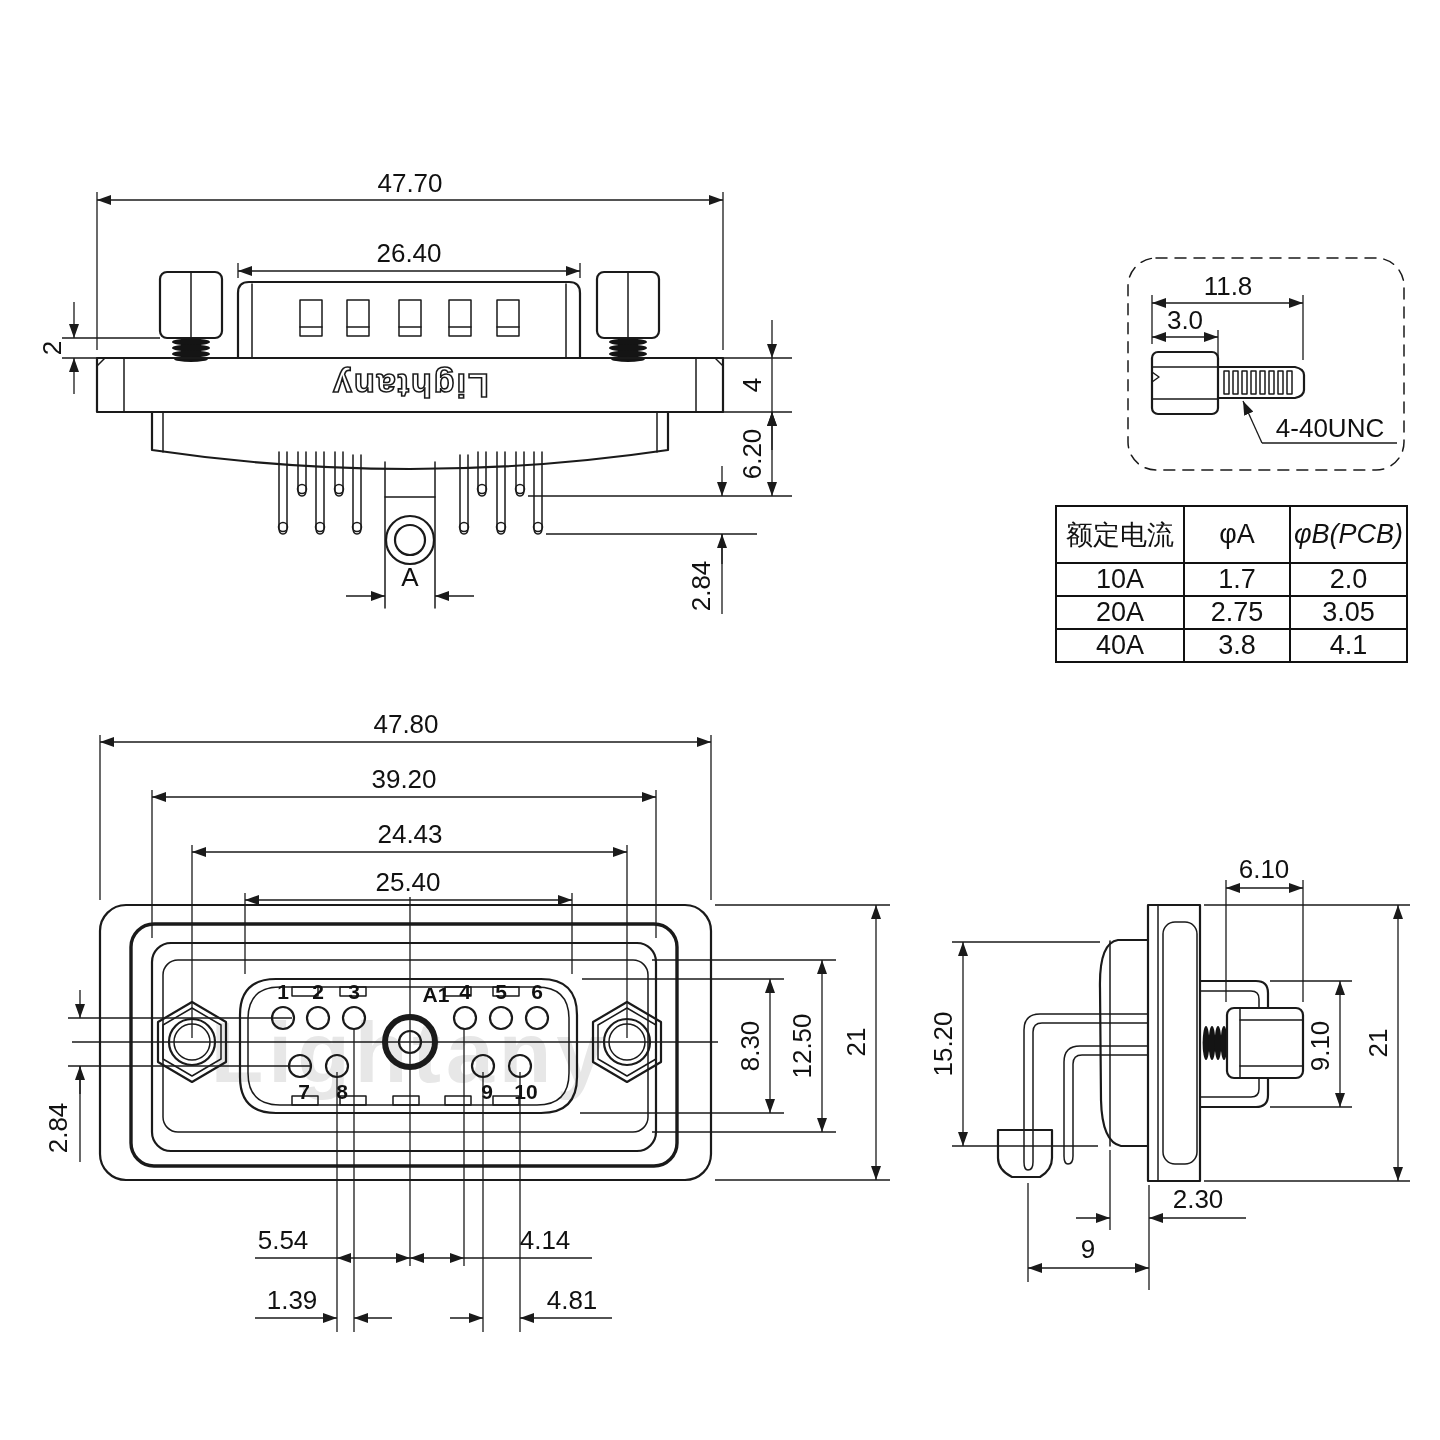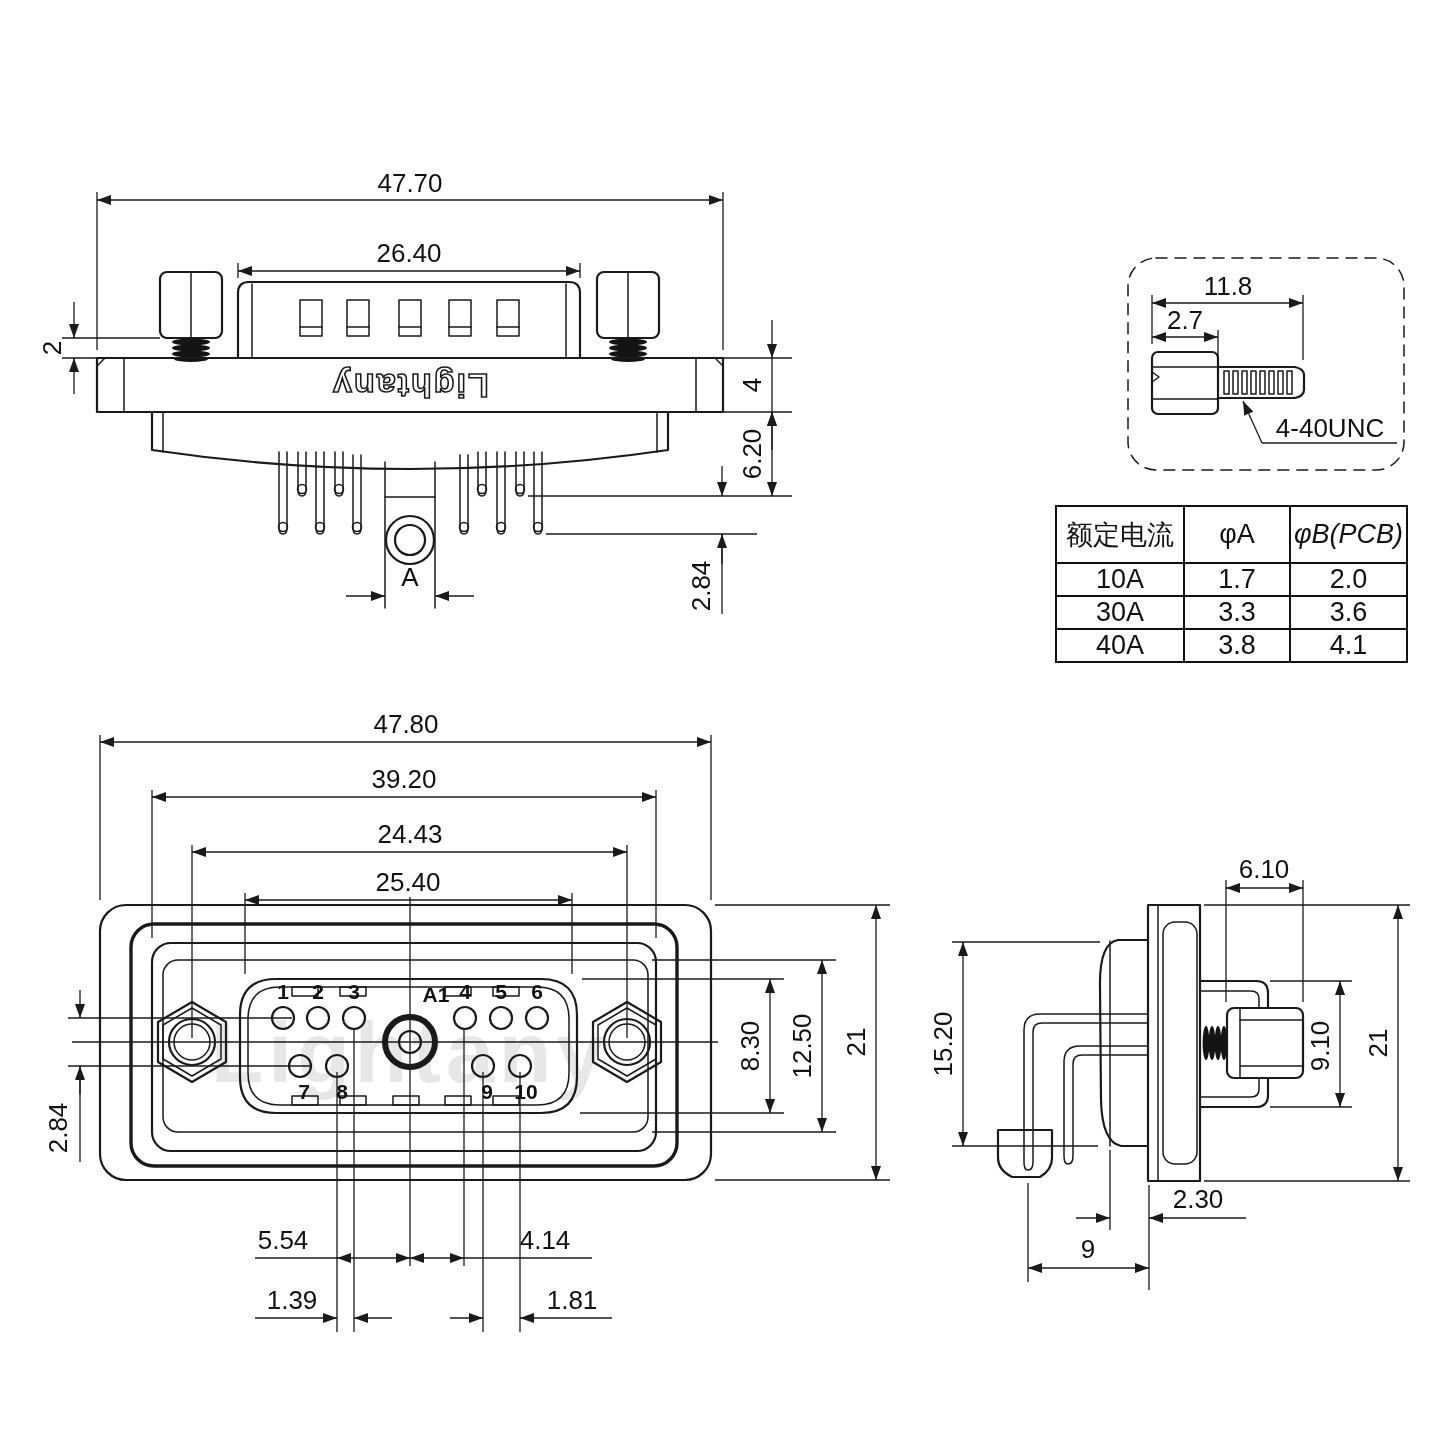--- a/index.html
+++ b/index.html
@@ -341,35 +341,35 @@
   <div class="lbl" style="left:410px;top:183px">47.70</div>
   <div class="lbl" style="left:409px;top:253px">26.40</div>
   <div class="lbl rot" style="left:52px;top:348px">2</div>
   <div class="lbl rot" style="left:752px;top:385px">4</div>
   <div class="lbl rot" style="left:752px;top:454px">6.20</div>
   <div class="lbl rot" style="left:701px;top:586px">2.84</div>
   <div class="lbl" style="left:410px;top:577px">A</div>
   <div class="brand">Lightany</div>
 
   <div class="lbl" style="left:1228px;top:286px">11.8</div>
-  <div class="lbl" style="left:1185px;top:320px">2.7</div>
+  <div class="lbl" style="left:1185px;top:320px">3.0</div>
   <div class="lbl" style="left:1330px;top:428px">4-40UNC</div>
 
   <div class="lbl" style="left:406px;top:724px">47.80</div>
   <div class="lbl" style="left:404px;top:779px">39.20</div>
   <div class="lbl" style="left:410px;top:834px">24.43</div>
   <div class="lbl" style="left:408px;top:882px">25.40</div>
   <div class="lbl rot" style="left:750px;top:1046px">8.30</div>
   <div class="lbl rot" style="left:802px;top:1046px">12.50</div>
   <div class="lbl rot" style="left:856px;top:1042px">21</div>
   <div class="lbl rot" style="left:58px;top:1128px">2.84</div>
   <div class="lbl" style="left:283px;top:1240px">5.54</div>
   <div class="lbl" style="left:545px;top:1240px">4.14</div>
   <div class="lbl" style="left:292px;top:1300px">1.39</div>
-  <div class="lbl" style="left:572px;top:1300px">1.81</div>
+  <div class="lbl" style="left:572px;top:1300px">4.81</div>
 
   <div class="pinlbl" style="left:283px;top:991px">1</div>
   <div class="pinlbl" style="left:318px;top:991px">2</div>
   <div class="pinlbl" style="left:354px;top:991px">3</div>
   <div class="pinlbl" style="left:436px;top:994px">A1</div>
   <div class="pinlbl" style="left:465px;top:991px">4</div>
   <div class="pinlbl" style="left:501px;top:991px">5</div>
   <div class="pinlbl" style="left:537px;top:991px">6</div>
   <div class="pinlbl" style="left:304px;top:1091px">7</div>
   <div class="pinlbl" style="left:342px;top:1091px">8</div>
@@ -389,23 +389,23 @@
       <td class="c0">额定电流</td>
       <td class="c1">φA</td>
       <td class="c2">φB(PCB)</td>
     </tr>
     <tr>
       <td>10A</td>
       <td>1.7</td>
       <td>2.0</td>
     </tr>
     <tr>
-      <td>30A</td>
-      <td>3.3</td>
-      <td>3.6</td>
+      <td>20A</td>
+      <td>2.75</td>
+      <td>3.05</td>
     </tr>
     <tr>
       <td>40A</td>
       <td>3.8</td>
       <td>4.1</td>
     </tr>
   </tbody>
     </table>
 
 </div>

